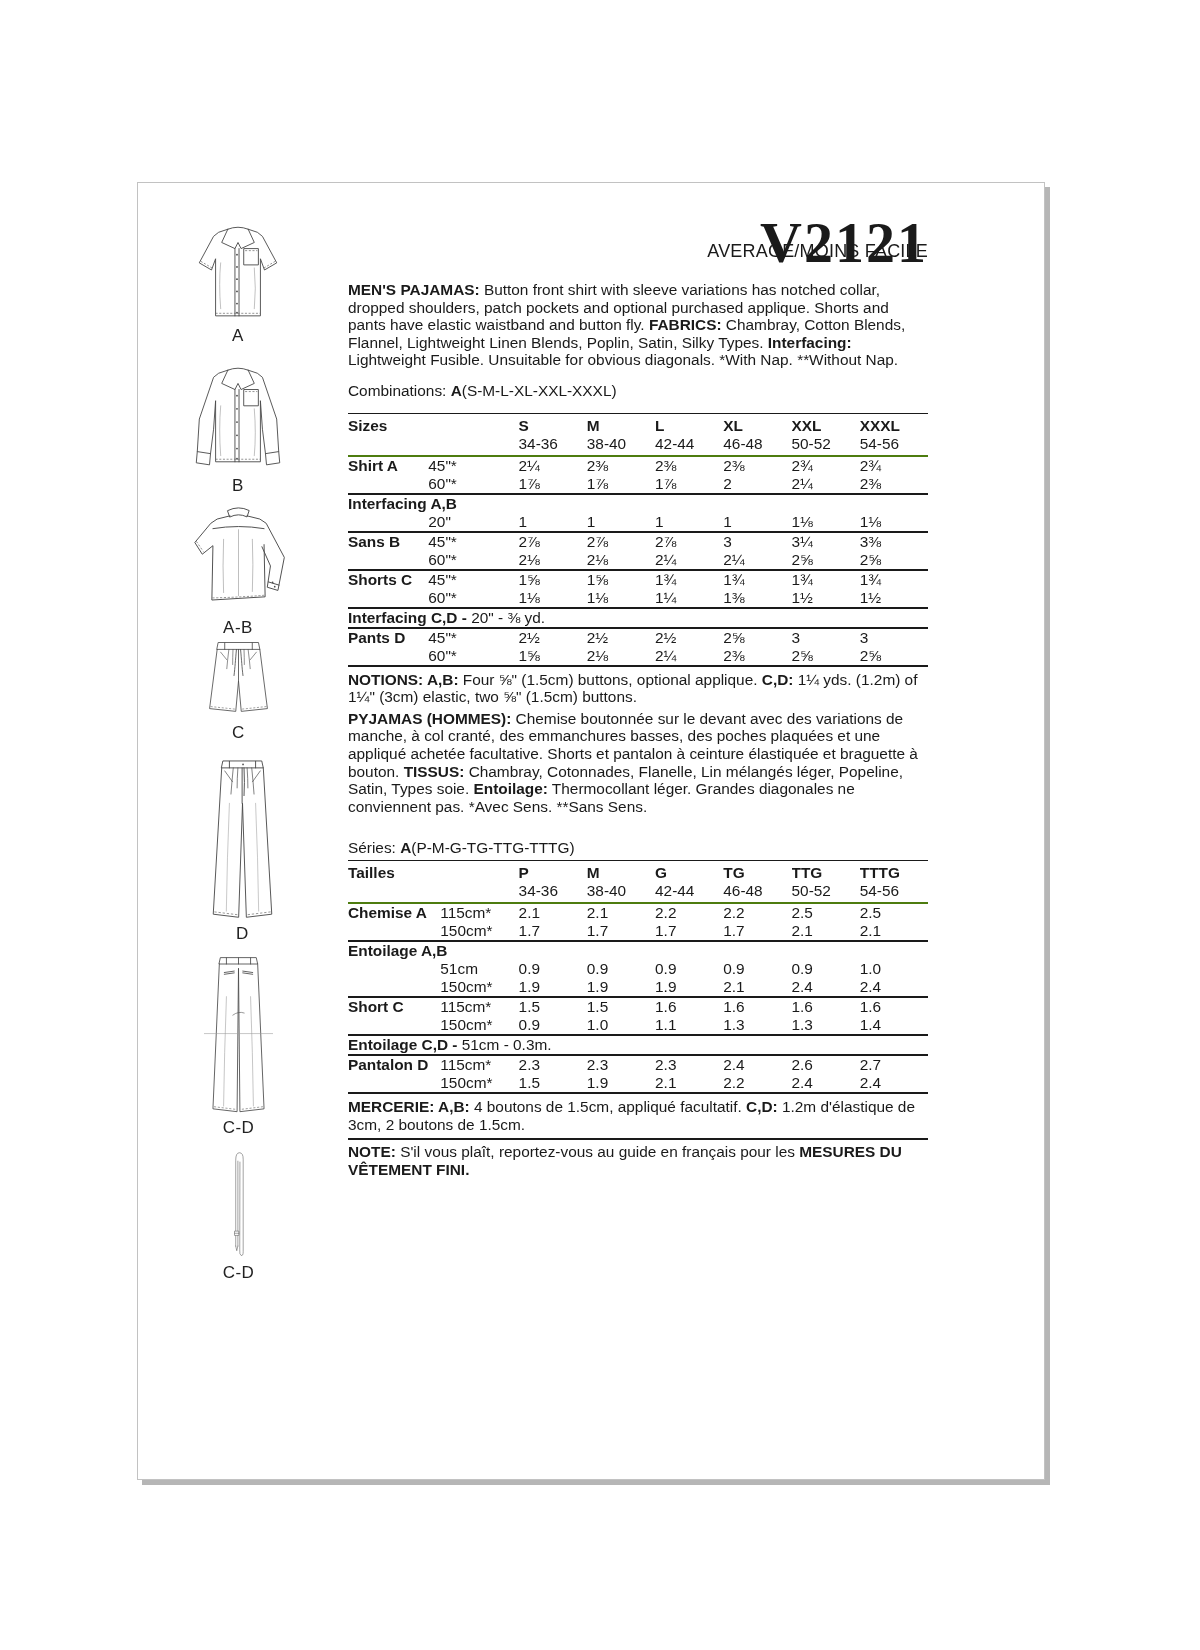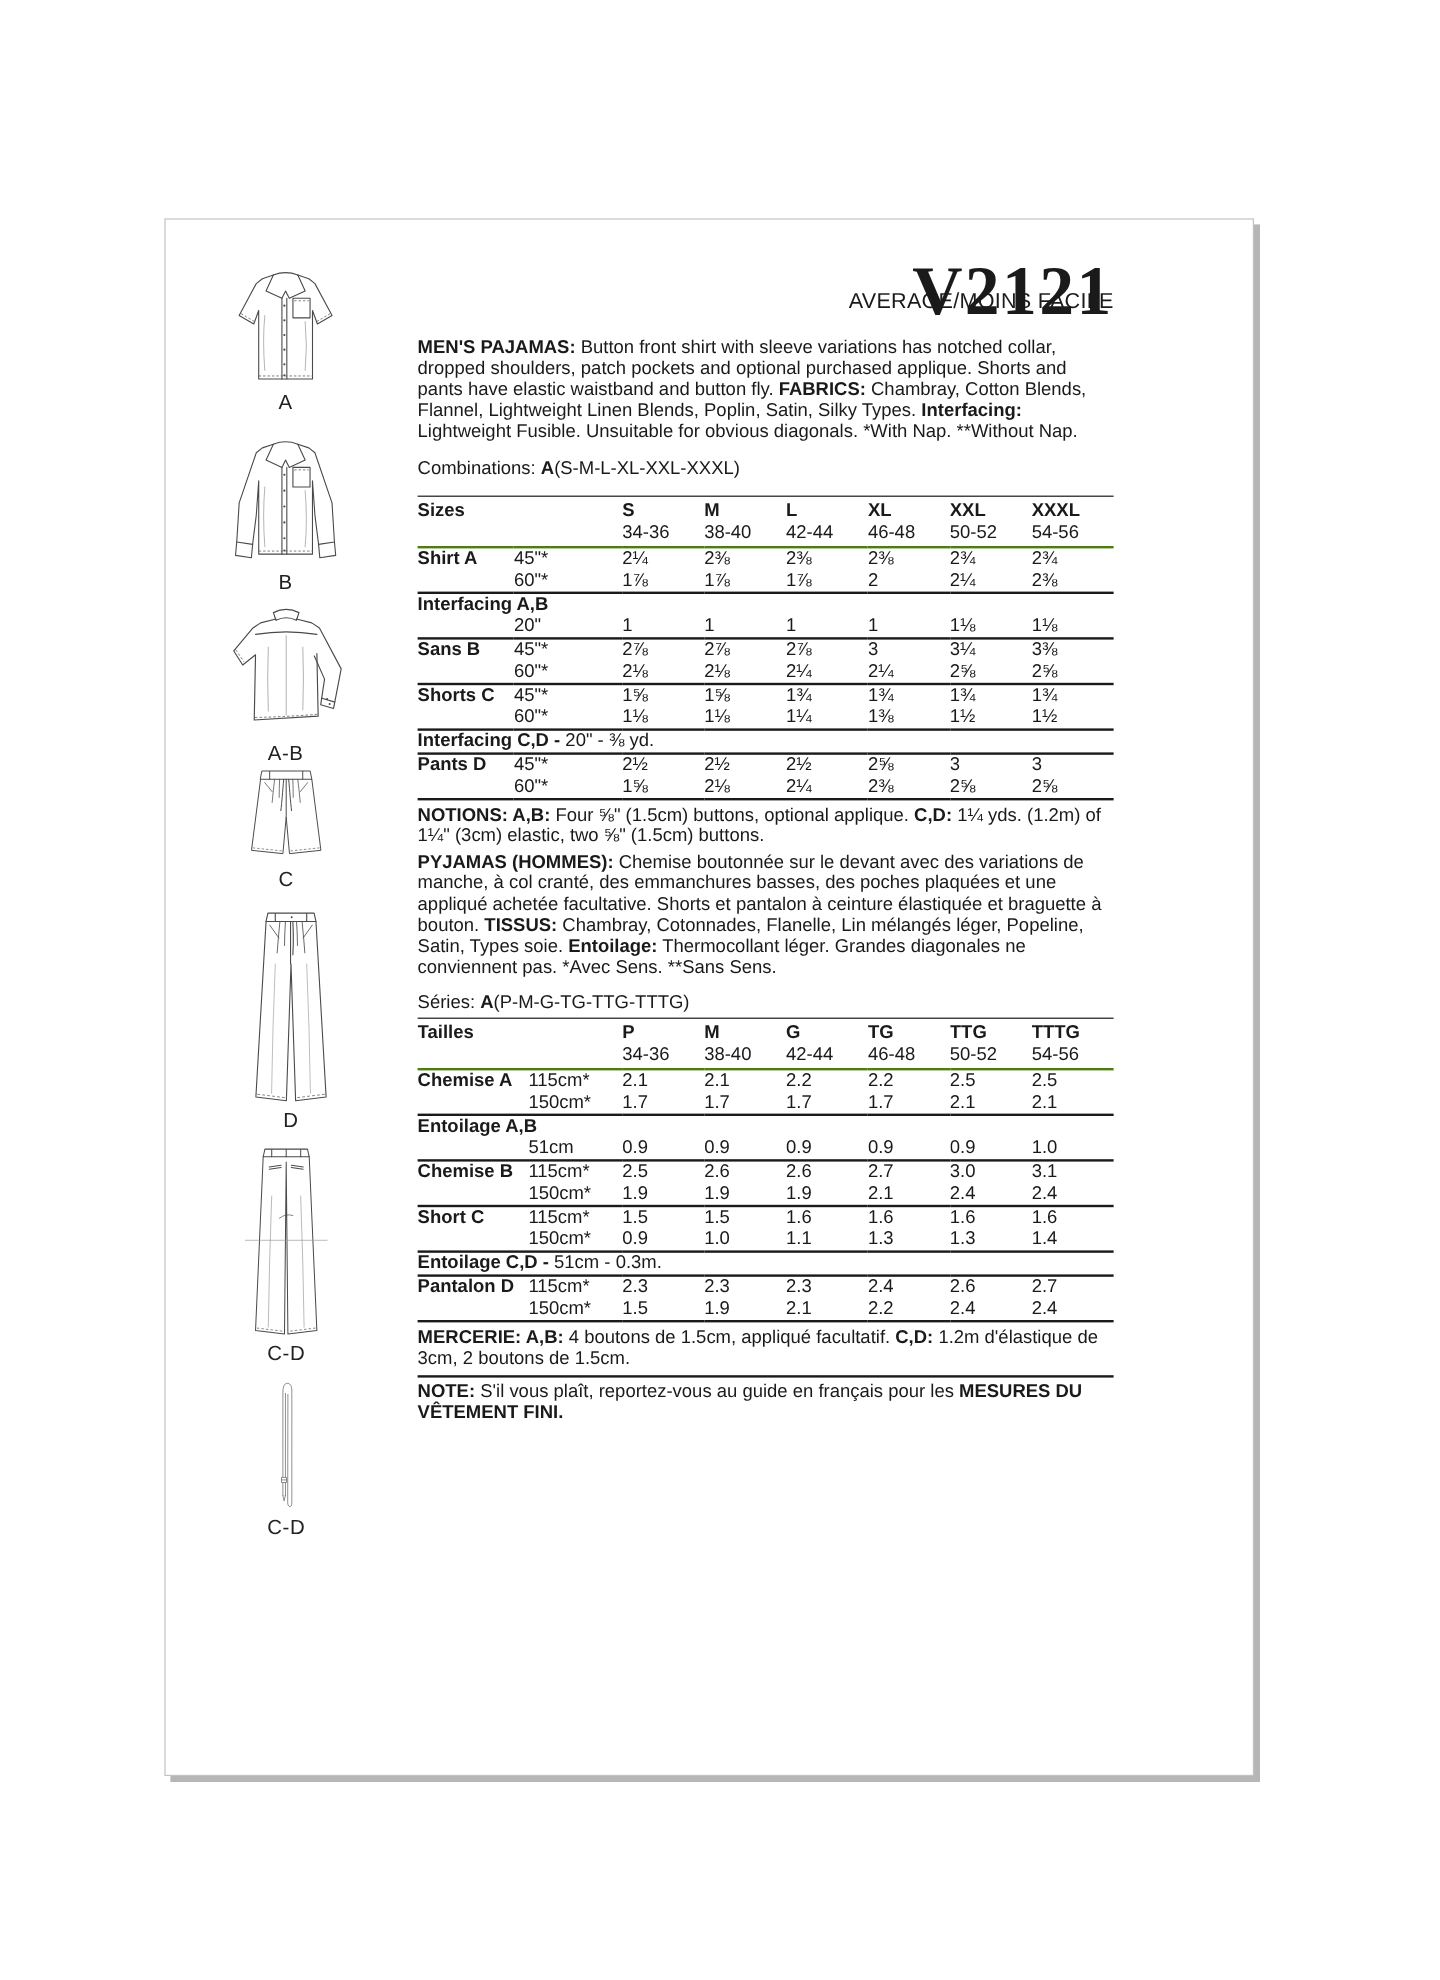--- a/index.html
+++ b/index.html
@@ -18,21 +18,21 @@
   
   .content{position:absolute;left:210px;top:36px;width:580px;}
   .titlebar{position:relative;height:62px;}
   .sku{margin:0;font-family:"Liberation Serif","DejaVu Serif",serif;font-weight:700;
        font-size:58px;line-height:48px;letter-spacing:2px;text-align:right;}
   .diff{position:absolute;right:0;top:22px;font-size:18px;letter-spacing:.2px;white-space:nowrap;}
   p{margin:0;font-size:15.4px;line-height:17.6px;}
   b{font-weight:700;}
   .desc{}
   .combline{margin-top:13px;padding-bottom:13px;border-bottom:1.5px solid #1a1a1a;}
-  .series{margin-top:12px;padding-bottom:3px;border-bottom:1.5px solid #1a1a1a;}
+  .series{margin-top:24px;padding-bottom:3px;border-bottom:1.5px solid #1a1a1a;}
   table{border-collapse:collapse;width:100%;table-layout:fixed;border-bottom:2px solid #1a1a1a;}
   td{font-size:15.4px;line-height:18px;padding:0;vertical-align:top;overflow:hidden;white-space:nowrap;}
   .t-en .c-lab{width:80px;} .t-en .c-sub{width:90px;}
   .t-fr .c-lab{width:92px;} .t-fr .c-sub{width:78px;}
   .c-sz{width:68px;}
   tr.hdr td{font-weight:700;padding-top:3px;}
   tr.rng td{border-bottom:2px solid #4d7c0f;padding-bottom:2px;font-weight:400;}
   tr.rng td.lab{font-weight:400;}
   td.lab{font-weight:700;}
   tr.sec td{border-top:2px solid #1a1a1a;}
@@ -415,30 +415,20 @@
       <tr>
             <td class="lab"></td>
             <td>51cm</td>
             <td>0.9</td>
             <td>0.9</td>
             <td>0.9</td>
             <td>0.9</td>
             <td>0.9</td>
             <td>1.0</td>
           </tr>
-      <tr class="sec">
-            <td class="lab">Chemise B</td>
-            <td>115cm*</td>
-            <td>2.5</td>
-            <td>2.6</td>
-            <td>2.6</td>
-            <td>2.7</td>
-            <td>3.0</td>
-            <td>3.1</td>
-          </tr>
       <tr>
             <td class="lab"></td>
             <td>150cm*</td>
             <td>1.9</td>
             <td>1.9</td>
             <td>1.9</td>
             <td>2.1</td>
             <td>2.4</td>
             <td>2.4</td>
           </tr>

